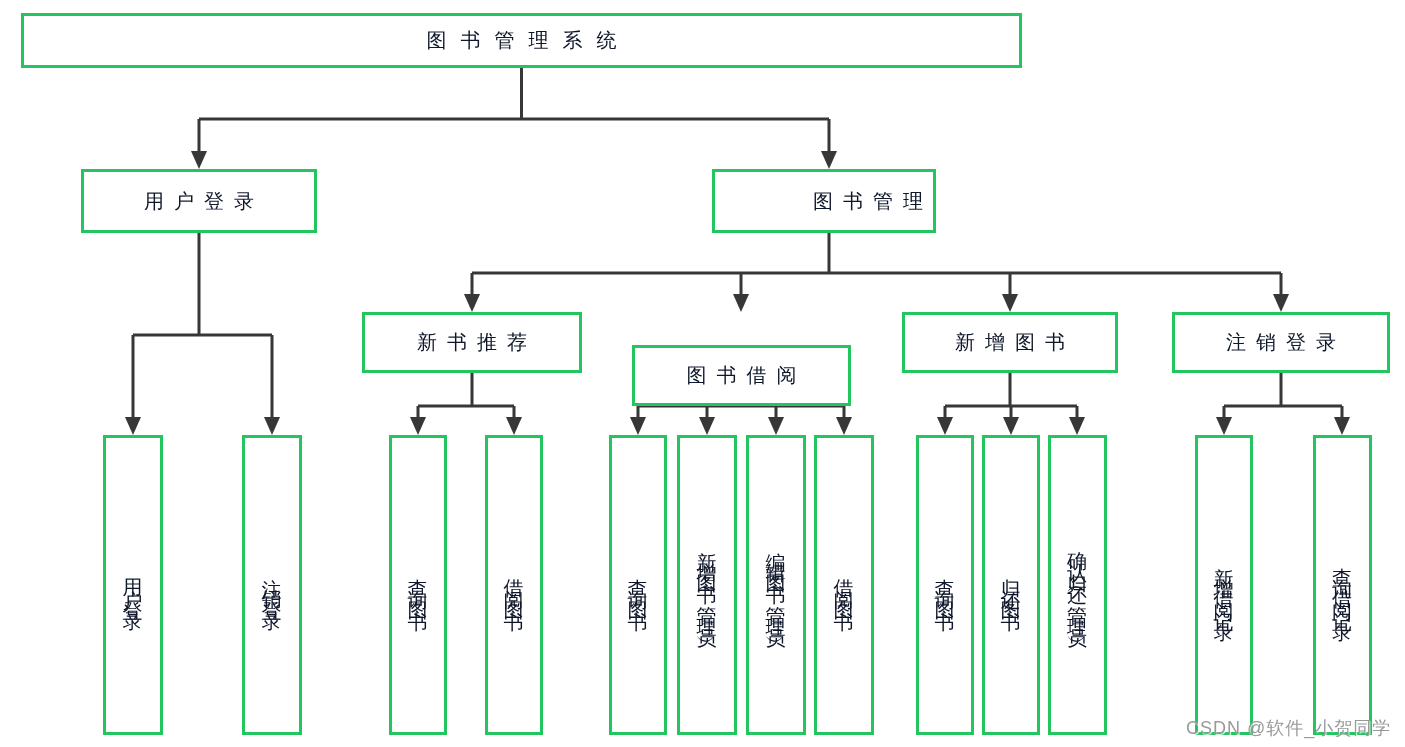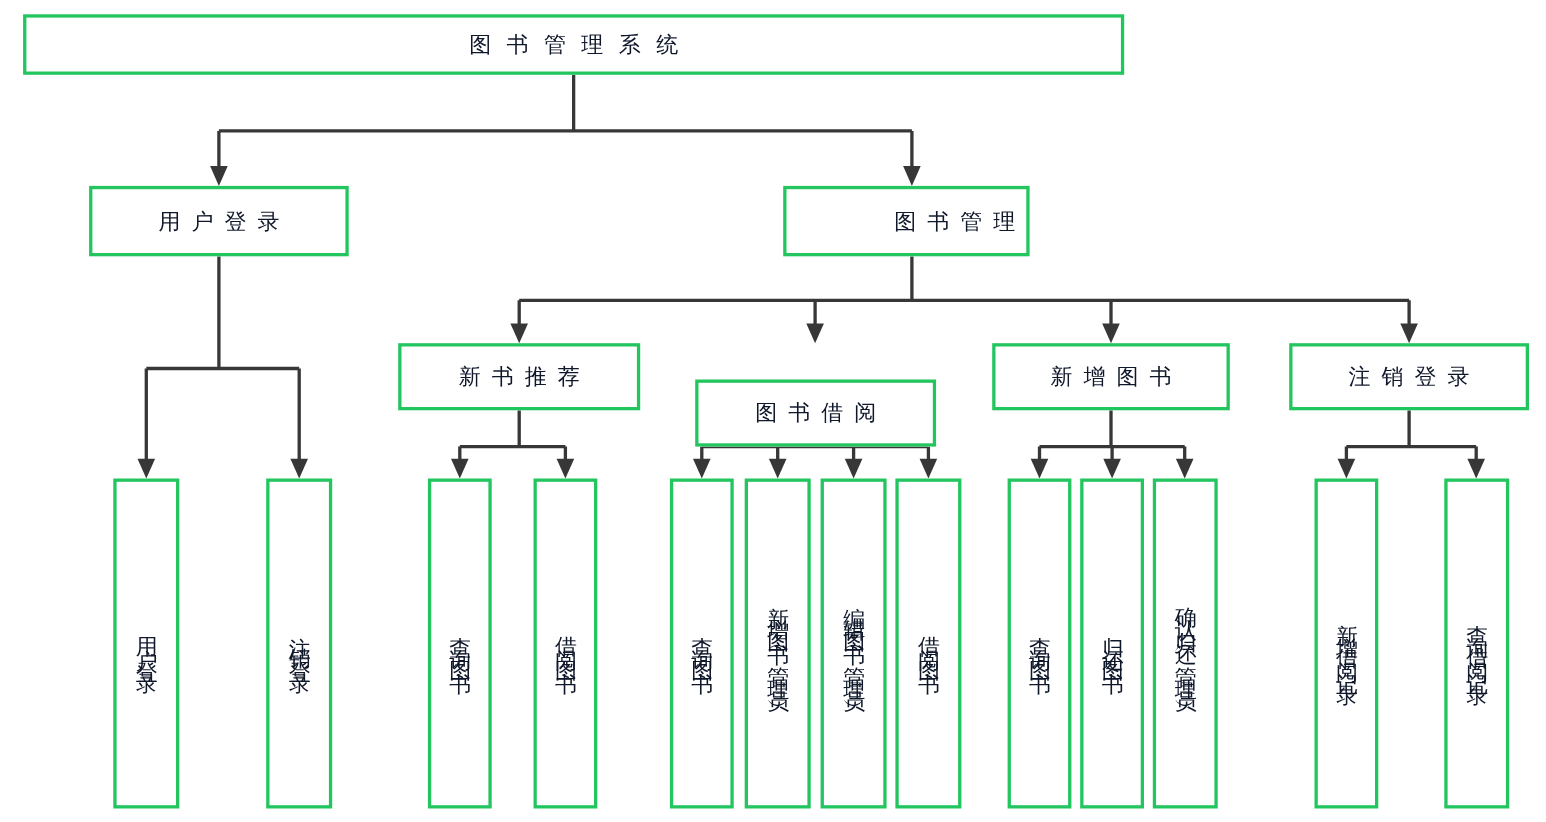--- a/index.html
+++ b/index.html
@@ -177,14 +177,15 @@
     <span class="vlabel">确认归还（管理员）</span>
   </div>
 
   <div class="node leaf" id="l-g3c0">
     <span class="vlabel">新增借阅记录</span>
   </div>
   <div class="node leaf" id="l-g3c1">
     <span class="vlabel">查询借阅记录</span>
   </div>
 
+  <div class="watermark">CSDN @软件_小贺同学</div>
 
 </div>
 
 </body></html>

